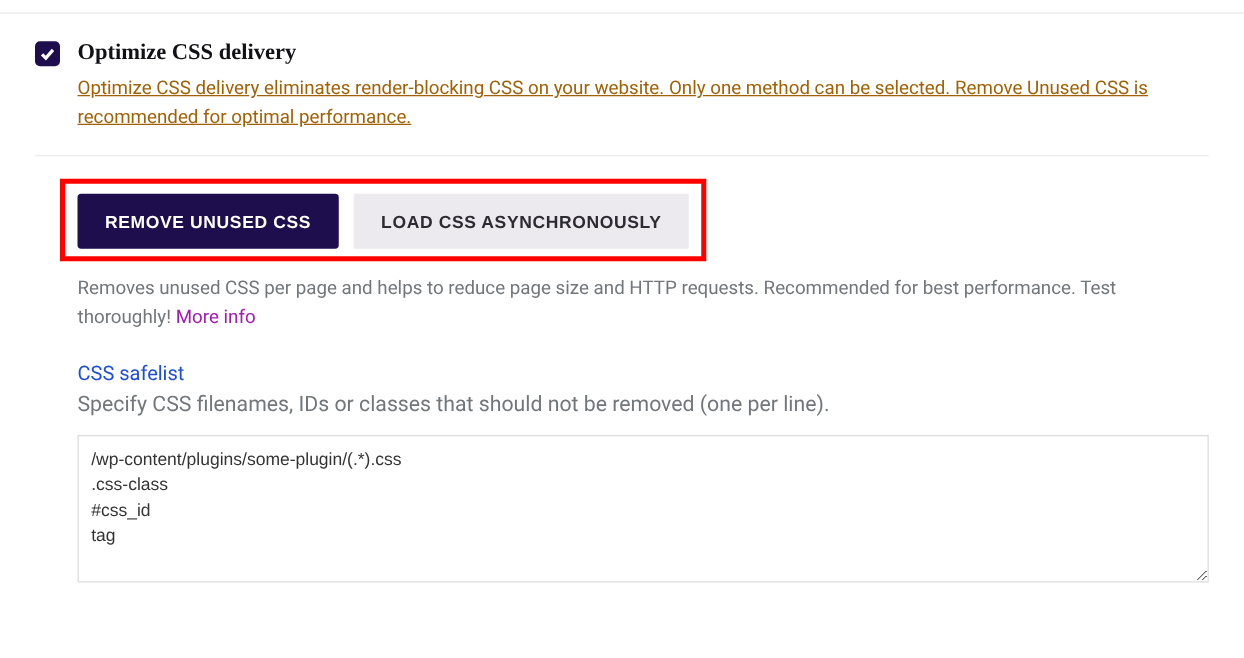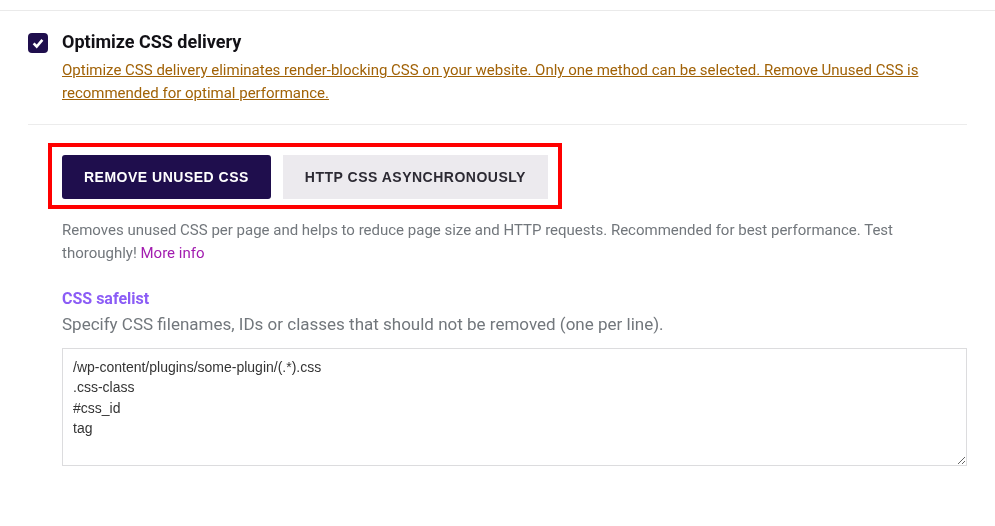--- a/index.html
+++ b/index.html
@@ -17,20 +17,21 @@
     }
     .container {
       border-top: 1px solid #eaeaea;
       padding: 20px 28px 18px 28px;
     }
     .header-row {
       display: flex;
       align-items: flex-start;
       gap: 14px;
       margin-bottom: 6px;
+      font-family: Liberation Serif, serif;
     }
     .checkbox {
       width: 20px;
       height: 20px;
       background: #1f0e4d;
       border-radius: 4px;
       display: flex;
       align-items: center;
       justify-content: center;
       flex-shrink: 0;
@@ -106,22 +107,22 @@
       line-height: 1.55;
       margin-bottom: 24px;
       max-width: 920px;
     }
     .more-info {
       color: #a21caf;
       cursor: pointer;
     }
     .safelist-title {
       font-size: 16px;
-      font-weight: 700;
-      color: #8b5cf6;
+      font-weight: 400;
+      color: #1d4ed8;
       margin-bottom: 6px;
     }
     .safelist-desc {
       font-size: 17px;
       color: #72777c;
       margin-bottom: 14px;
     }
     .safelist-textarea {
       width: 100%;
       max-width: 918px;
@@ -152,21 +153,21 @@
   <div class="description">Optimize CSS delivery eliminates render-blocking CSS on your website. Only one method can be selected. Remove Unused CSS is recommended for optimal performance.</div>
 
   <hr class="divider">
 
   <div class="inner-section">
 
     <div class="tab-wrapper">
       <div class="highlight-box" style="top:0;left:0;right:0;bottom:0;"></div>
       <div class="tabs">
         <button class="tab-btn tab-active">REMOVE UNUSED CSS</button>
-        <button class="tab-btn tab-inactive">HTTP CSS ASYNCHRONOUSLY</button>
+        <button class="tab-btn tab-inactive">LOAD CSS ASYNCHRONOUSLY</button>
       </div>
     </div>
 
     <div class="sub-description">
       <span>Removes unused CSS per page and helps to reduce page size and HTTP requests. Recommended for best performance. Test thoroughly! </span><a class="more-info">More info</a>
     </div>
 
     <div class="safelist-title">CSS safelist</div>
     <div class="safelist-desc">Specify CSS filenames, IDs or classes that should not be removed (one per line).</div>
     <textarea class="safelist-textarea" style="">/wp-content/plugins/some-plugin/(.*).css

